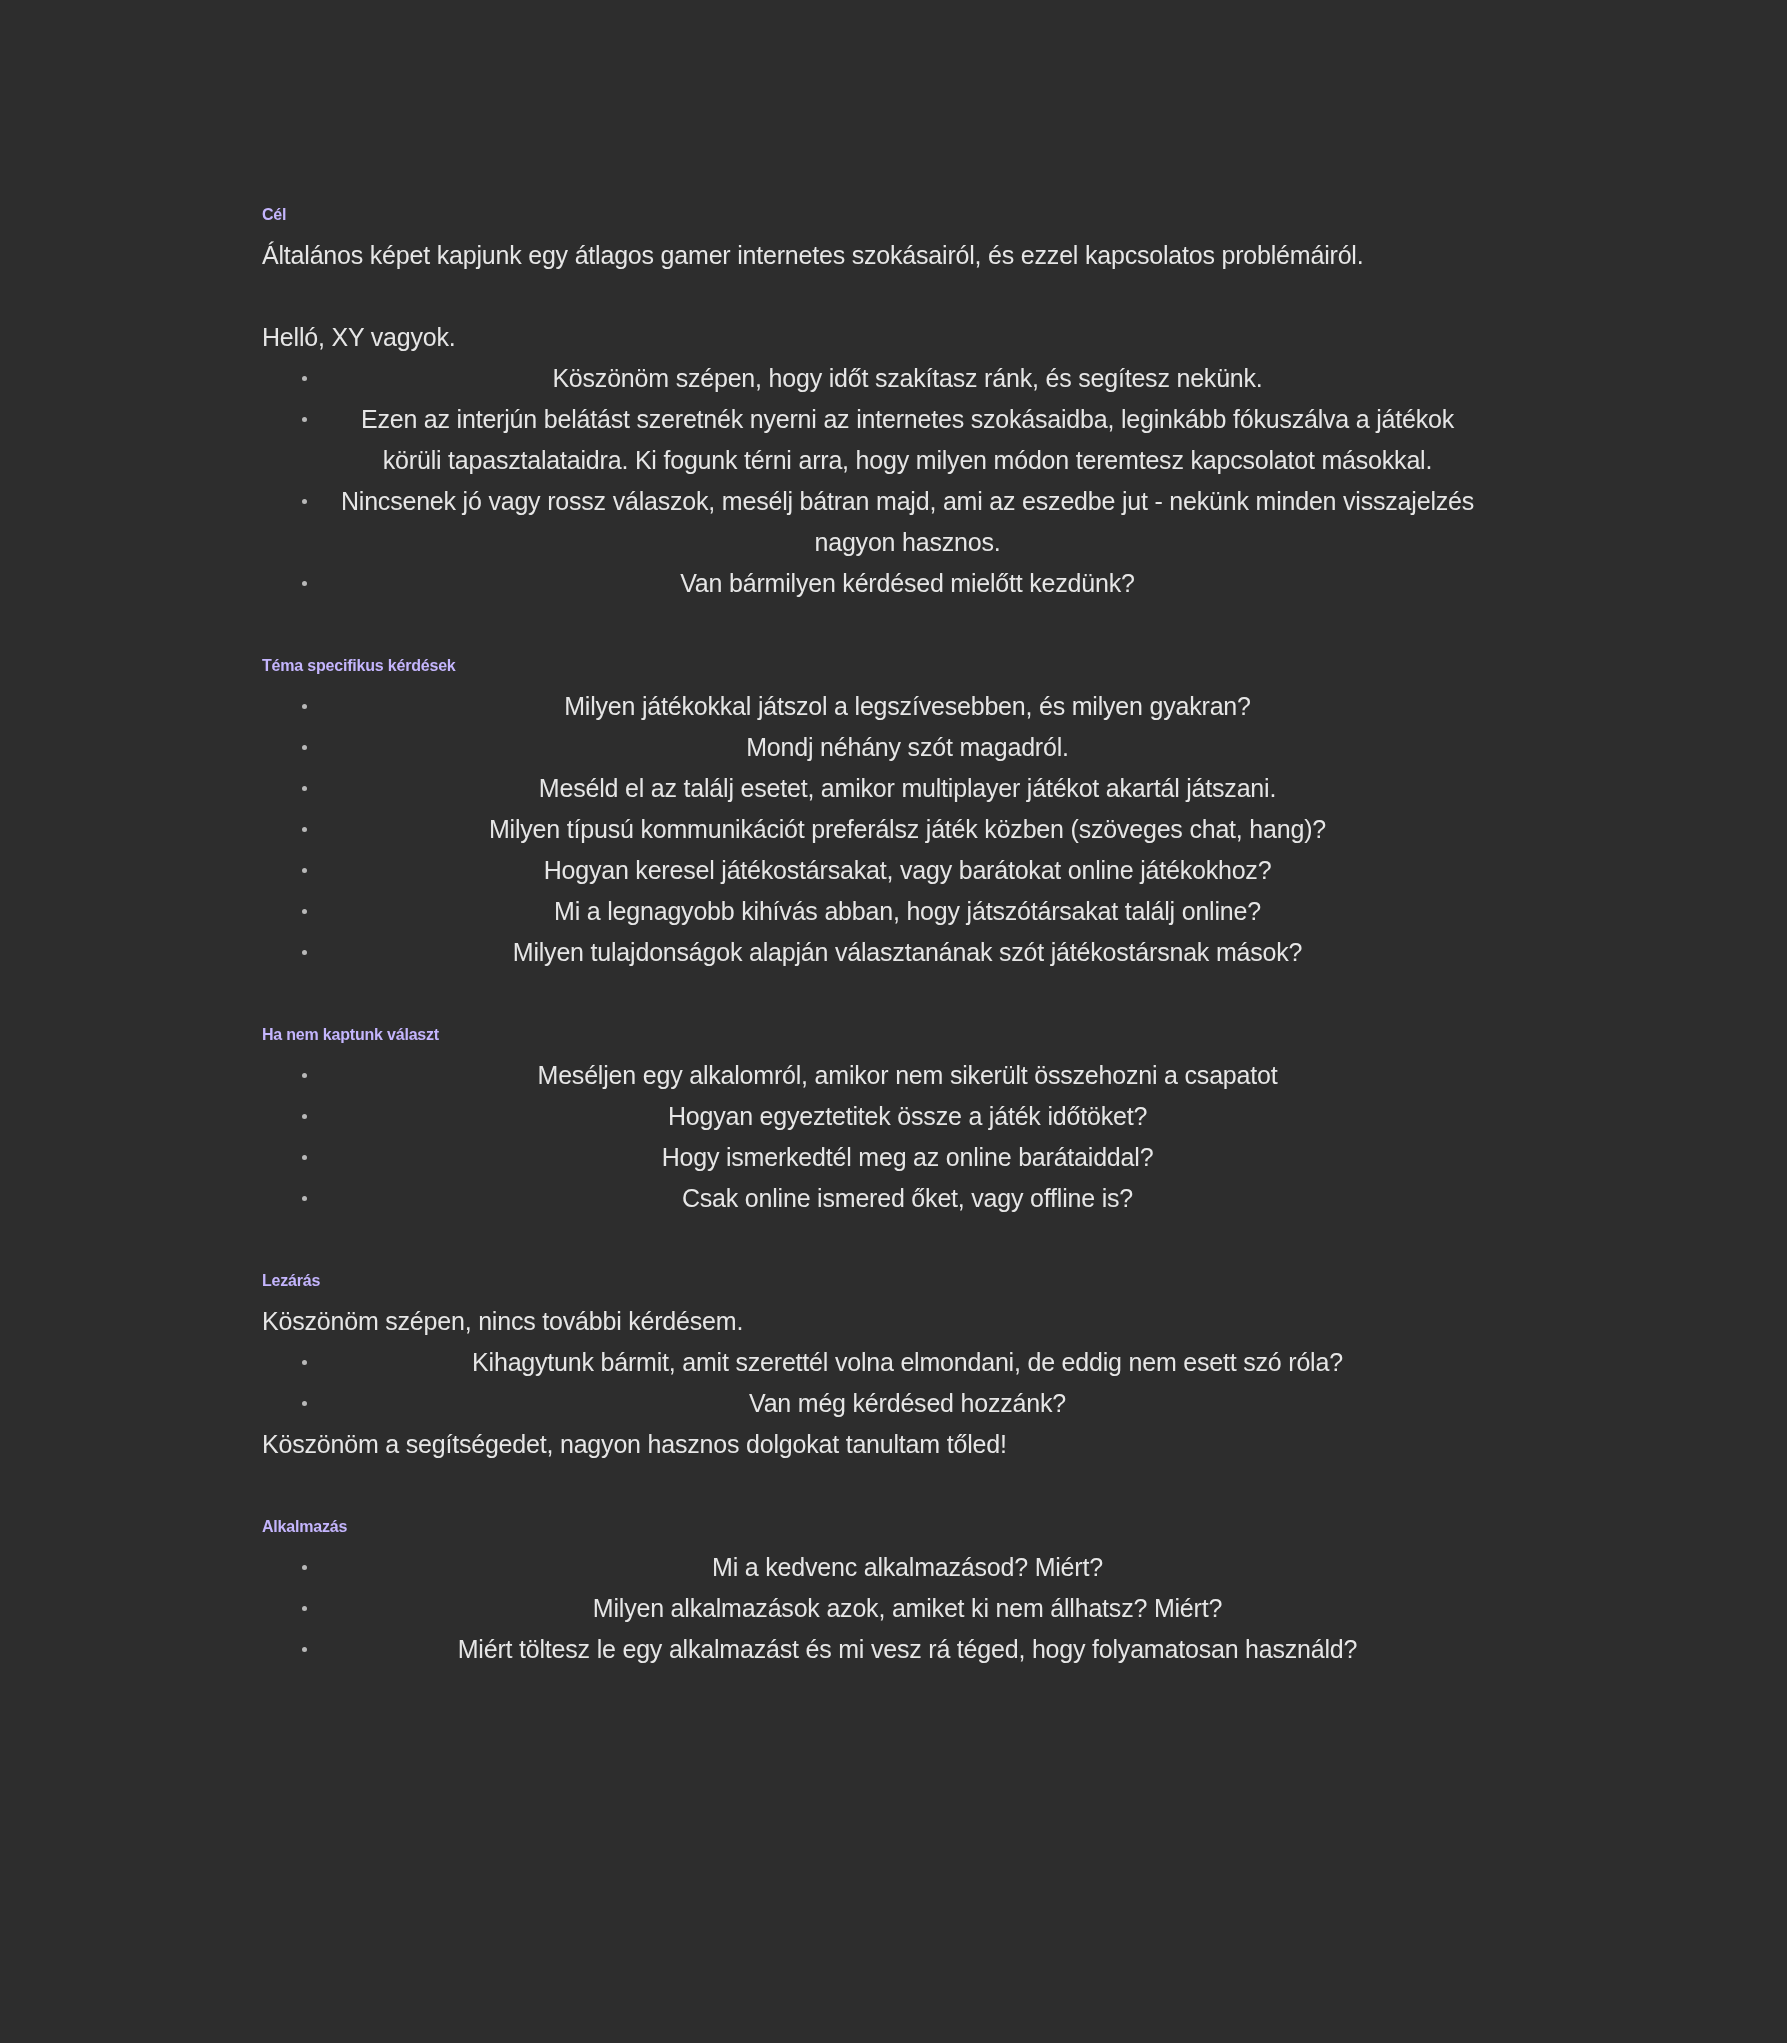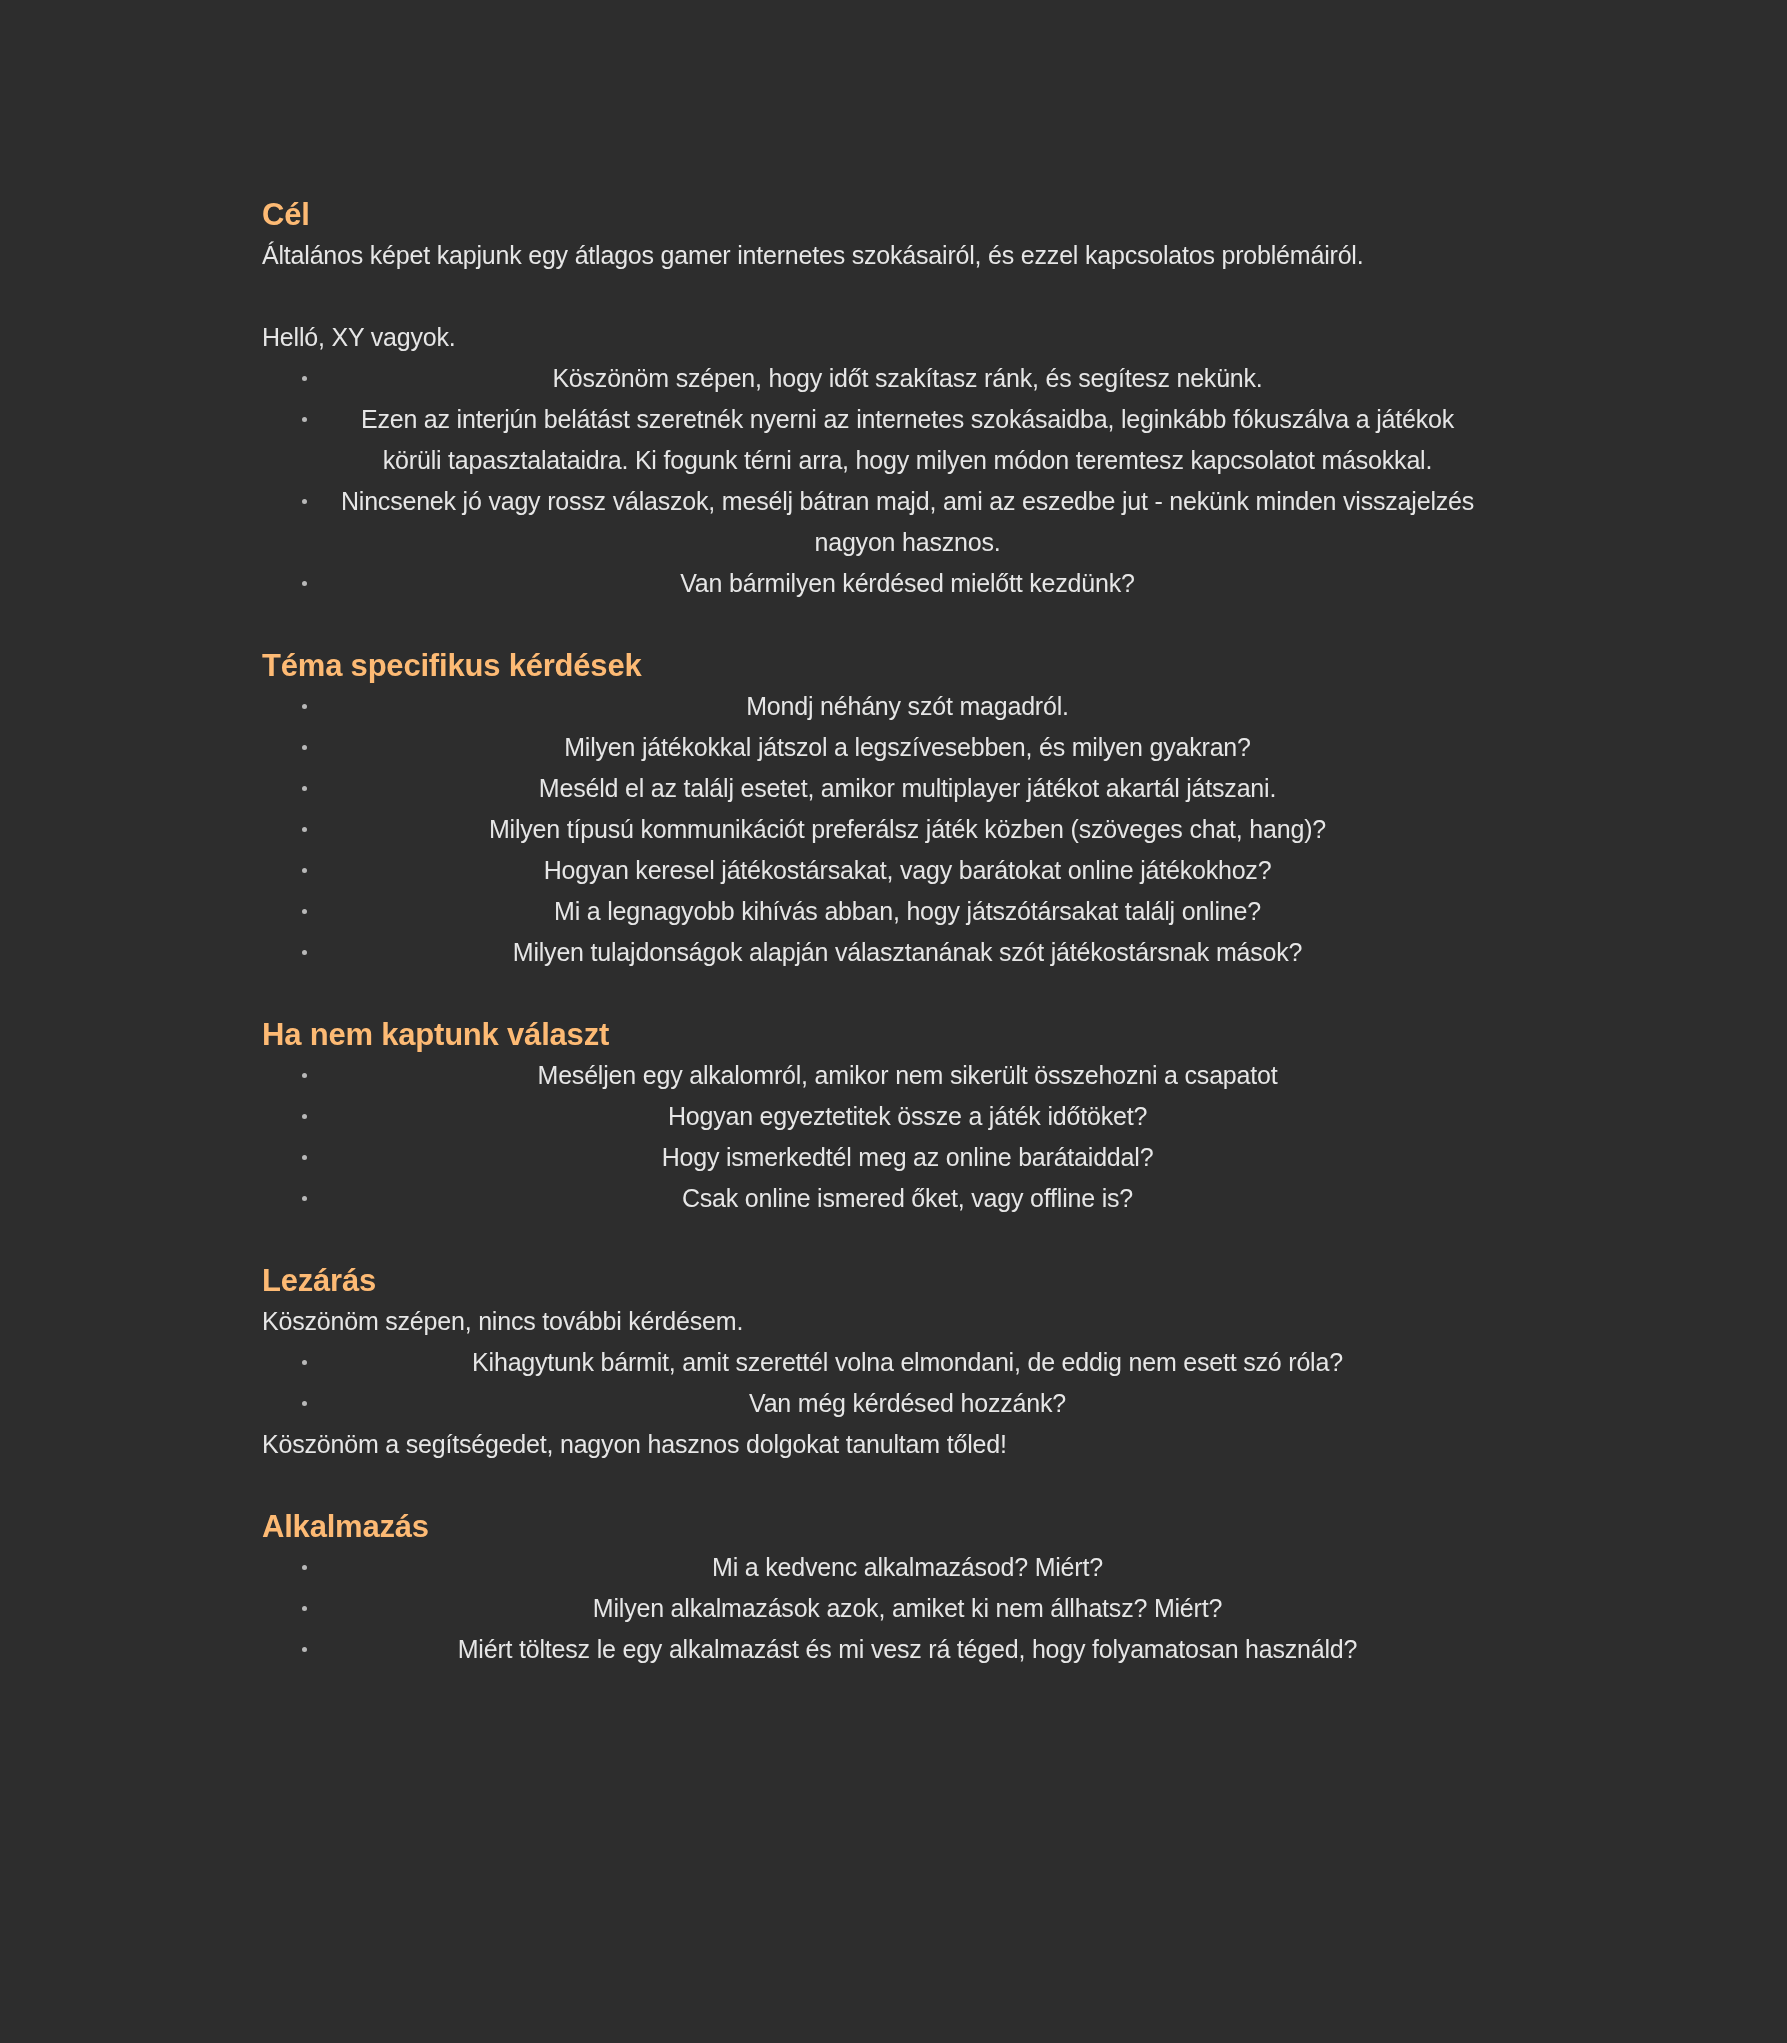--- a/index.html
+++ b/index.html
@@ -25,23 +25,23 @@
     letter-spacing: -0.2px;
   }
   section {
     margin: 0;
   }
   section + section {
     margin-top: 41px; 
   }
   .heading {
     margin: 0;
-    font-size: 31px;
+    font-size: 16px;
     font-weight: 700;
-    color: #fdba74;
+    color: #c4b5fd;
     line-height: 41px;
   }
   .para, .intro, .outro {
     margin: 0;
   }
   ul.bullets {
     margin: 0;
     padding: 0;
     list-style: none;
   }
@@ -77,22 +77,22 @@
       <li>Köszönöm szépen, hogy időt szakítasz ránk, és segítesz nekünk.</li>
       <li>Ezen az interjún belátást szeretnék nyerni az internetes szokásaidba, leginkább fókuszálva a játékok körüli tapasztalataidra. Ki fogunk térni arra, hogy milyen módon teremtesz kapcsolatot másokkal.</li>
       <li>Nincsenek jó vagy rossz válaszok, mesélj bátran majd, ami az eszedbe jut - nekünk minden visszajelzés nagyon hasznos.</li>
       <li>Van bármilyen kérdésed mielőtt kezdünk?</li>
     </ul>
   </section>
 
   <section>
     <h2 class="heading">Téma specifikus kérdések</h2>
     <ul class="bullets">
+      <li>Milyen játékokkal játszol a legszívesebben, és milyen gyakran?</li>
       <li>Mondj néhány szót magadról.</li>
-      <li>Milyen játékokkal játszol a legszívesebben, és milyen gyakran?</li>
       <li>Meséld el az találj esetet, amikor multiplayer játékot akartál játszani.</li>
       <li>Milyen típusú kommunikációt preferálsz játék közben (szöveges chat, hang)?</li>
       <li>Hogyan keresel játékostársakat, vagy barátokat online játékokhoz?</li>
       <li>Mi a legnagyobb kihívás abban, hogy játszótársakat találj online?</li>
       <li>Milyen tulajdonságok alapján választanának szót játékostársnak mások?</li>
     </ul>
   </section>
 
   <section>
     <h2 class="heading">Ha nem kaptunk választ</h2>

